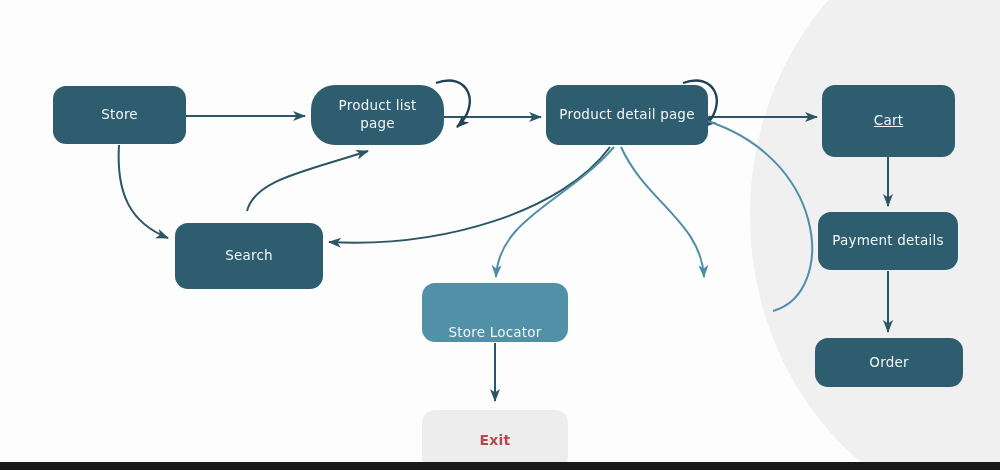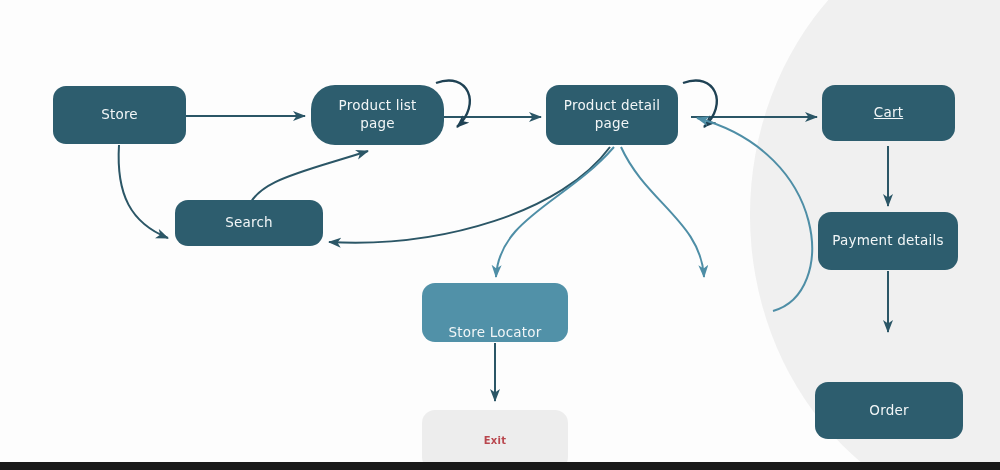--- a/index.html
+++ b/index.html
@@ -27,30 +27,30 @@
   svg.edges path.dark{stroke:var(--arrow-dark);}
   svg.edges path.loop{stroke:var(--arrow-loop);stroke-width:2.4px;}
   svg.edges path.light{stroke:var(--arrow-light);}
   .node{
     position:absolute;border-radius:13px;display:flex;align-items:center;justify-content:center;
     text-align:center;color:var(--node-text);font-size:13.5px;line-height:1.3;
     padding:0 10px;box-sizing:border-box;letter-spacing:.2px;
   }
   .node.dark{background:var(--node-dark);}
   .node.light{background:var(--node-light);align-items:flex-end;}
-  .node.exit{background:var(--node-exit-bg);color:var(--exit-text);font-weight:bold;font-size:10px;}
+  .node.exit{background:var(--node-exit-bg);color:var(--exit-text);font-weight:bold;font-size:14px;}
   #n-home{left:53px;top:86px;width:133px;height:58px;}
   #n-product-list{left:311px;top:85px;width:133px;height:60px;border-radius:24px;}
-  #n-product-detail{left:546px;top:85px;width:132px;height:60px;}
-  #n-cart{left:822px;top:85px;width:133px;height:56px;text-decoration:underline;}
-  #n-search{left:175px;top:200px;width:148px;height:46px;}
+  #n-product-detail{left:546px;top:85px;width:162px;height:60px;}
+  #n-cart{left:822px;top:85px;width:133px;height:72px;text-decoration:underline;}
+  #n-search{left:175px;top:223px;width:148px;height:66px;}
   #n-payment{left:818px;top:212px;width:140px;height:58px;}
   #n-store-locator{left:422px;top:283px;width:146px;height:59px;}
   #n-advice{left:632px;top:285px;width:141px;height:55px;}
-  #n-order{left:815px;top:338px;width:148px;height:57px;margin-top:44px;}
+  #n-order{left:815px;top:338px;width:148px;height:49px;}
   #n-exit{left:422px;top:410px;width:146px;height:60px;}
   .bottom-bar{
     position:absolute;left:0;bottom:0;width:1000px;height:8px;
     background:var(--bottom-bar);z-index:30;
   }
 </style>
 </head>
 <body>
 
 <div class="stage">

